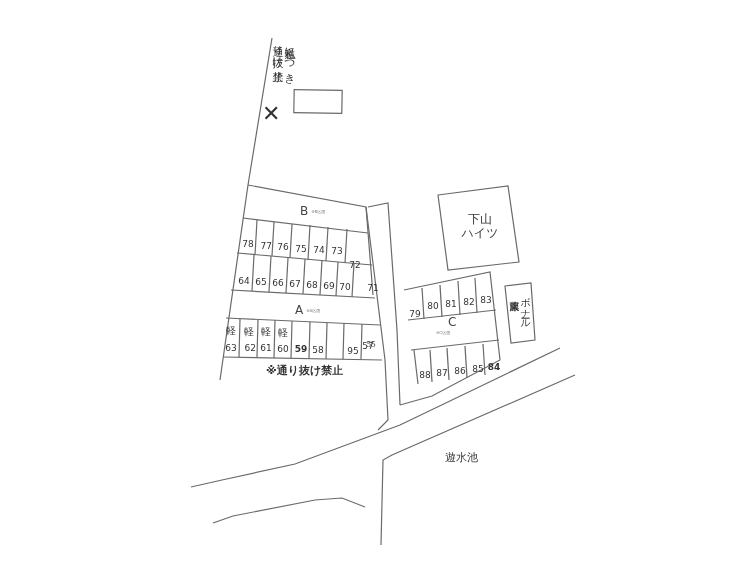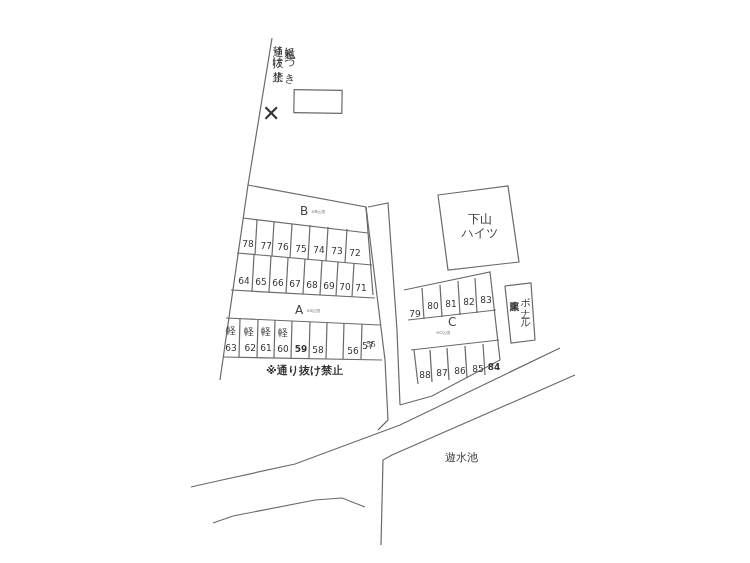--- a/index.html
+++ b/index.html
@@ -90,44 +90,44 @@
 <div class="zone" style="left:295px;top:304px;"><span>A</span><small>※A区画</small></div>
 <div class="zone" style="left:448px;top:316px;"><span>C</span></div>
 <div class="zone" style="left:436px;top:331px;font-size:4px;color:#777;"><span>※C区画</span></div>
 
 <div class="num" style="left:241px;top:240px;">78</div>
 <div class="num" style="left:258px;top:242px;text-align:right;">77</div>
 <div class="num" style="left:276px;top:243px;">76</div>
 <div class="num" style="left:294px;top:245px;">75</div>
 <div class="num" style="left:312px;top:246px;">74</div>
 <div class="num" style="left:330px;top:247px;">73</div>
-<div class="num" style="left:348px;top:249px;">72</div>
+<div class="num" style="left:348px;top:261px;">72</div>
 
 <div class="num" style="left:237px;top:277px;">64</div>
 <div class="num" style="left:254px;top:278px;">65</div>
 <div class="num" style="left:271px;top:279px;">66</div>
 <div class="num" style="left:288px;top:280px;">67</div>
 <div class="num" style="left:305px;top:281px;">68</div>
 <div class="num" style="left:322px;top:282px;">69</div>
 <div class="num" style="left:338px;top:283px;">70</div>
-<div class="num" style="left:354px;top:284px;">71</div>
+<div class="num" style="left:354px;top:284px;padding-left:12px;">71</div>
 
 <div class="kei" style="left:224px;top:326px;">軽</div>
 <div class="kei" style="left:242px;top:327px;">軽</div>
 <div class="kei" style="left:259px;top:327px;">軽</div>
 <div class="kei" style="left:276px;top:328px;">軽</div>
 
 <div class="num" style="left:224px;top:344px;">63</div>
 <div class="num" style="left:242px;top:344px;text-align:right;">62</div>
 <div class="num" style="left:259px;top:344px;">61</div>
 <div class="num" style="left:276px;top:345px;">60</div>
 <div class="num" style="left:294px;top:345px;font-weight:bold;">59</div>
 <div class="num" style="left:311px;top:346px;">58</div>
 <div class="num" style="left:328px;top:342px;padding-left:33px;">57</div>
-<div class="num" style="left:346px;top:347px;">56</div>
+<div class="num" style="left:346px;top:347px;">95</div>
 <div class="num" style="left:364px;top:340px;font-family:Liberation Serif, serif;">55</div>
 
 <div class="lbl" style="left:266px;top:365px;font-size:11px;font-weight:bold;">※通り抜け禁止</div>
 
 <div class="num" style="left:408px;top:310px;">79</div>
 <div class="num" style="left:426px;top:302px;">80</div>
 <div class="num" style="left:444px;top:300px;">81</div>
 <div class="num" style="left:462px;top:298px;">82</div>
 <div class="num" style="left:479px;top:296px;">83</div>
 

